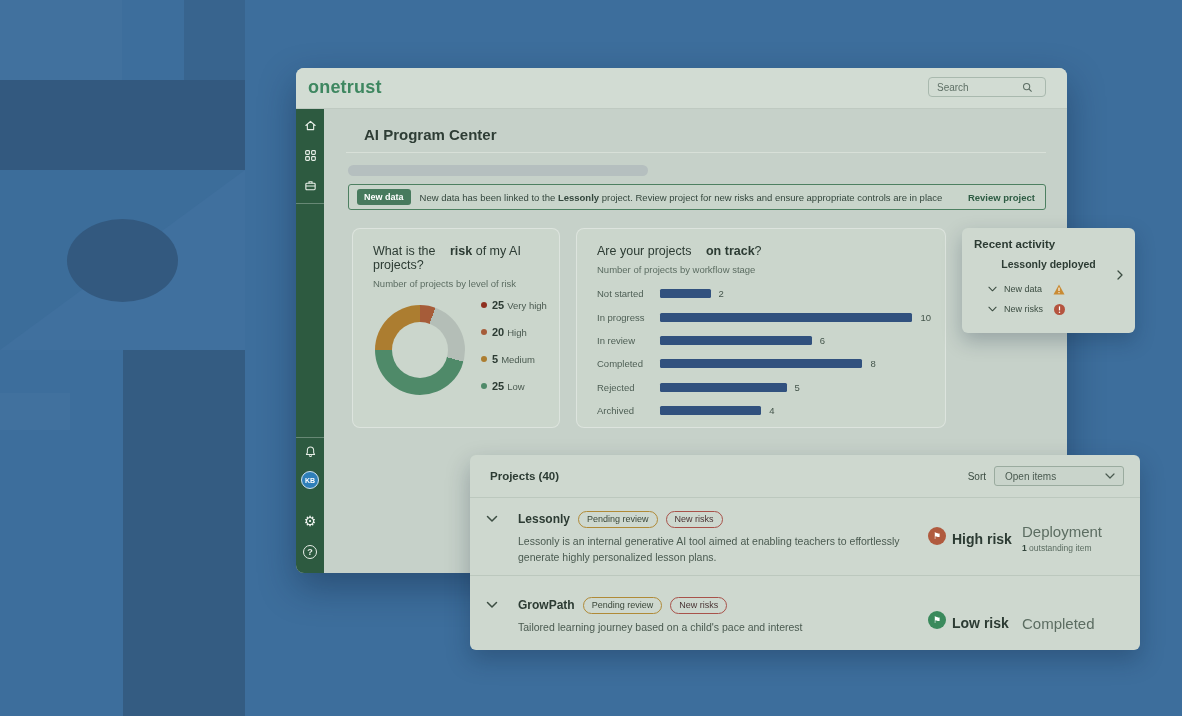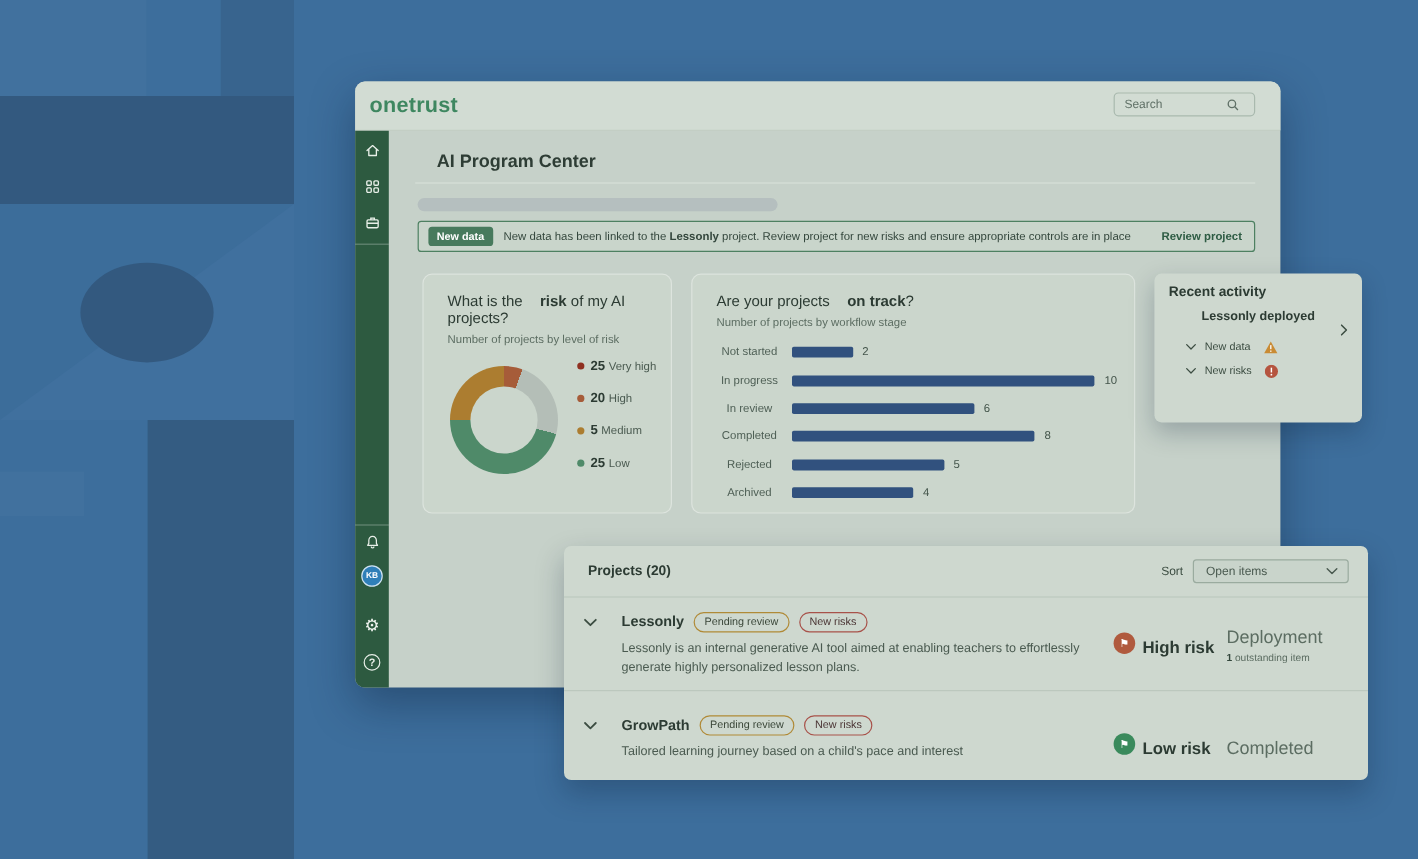--- a/index.html
+++ b/index.html
@@ -99,27 +99,27 @@
   .donut { position:absolute; left:22px; top:76px; width:90px; height:90px; border-radius:50%; }
   .donut-hole { position:absolute; left:17px; top:17px; width:56px; height:56px; border-radius:50%; background:#CBD6CC; }
   .legend { position:absolute; left:128px; top:70px; }
   .legend-item { display:flex; align-items:center; height:12px; margin-bottom:15px; }
   .legend-dot { width:6px; height:6px; border-radius:50%; margin-right:5px; }
   .legend-value { font-size:11px; font-weight:700; color:#2C3B33; }
   .legend-label { font-size:9.5px; color:#4A5A50; margin-left:3px; }
 
   .bars { position:absolute; left:20px; top:53px; right:14px; }
   .bar-row { display:flex; align-items:center; height:23.4px; }
-  .bar-label { width:55px; text-align:center; font-size:9.5px; color:#4E5F55; flex-shrink:0; }
+  .bar-label { width:55px; text-align:left; font-size:9.5px; color:#4E5F55; flex-shrink:0; }
   .bar-track { margin-left:8px; height:9px; border-radius:1.5px; background:var(--bar_navy); }
   .bar-value { margin-left:8px; font-size:9.5px; color:#44554B; }
 
   
   .recent {
-    position:absolute; left:962px; top:228px; width:173px; height:124px;
+    position:absolute; left:962px; top:228px; width:173px; height:105px;
     background:#CED8CF; border-radius:6px;
     box-shadow:0 8px 20px rgba(10,30,55,.25);
     padding:10px 12px;
   }
   .recent-title { font-size:11.5px; font-weight:700; color:#2C3B33; }
   .recent-headline { display:flex; align-items:center; margin-top:8px; cursor:pointer;flex-direction:column; }
   .recent-headline-text { font-size:10.5px; font-weight:700; color:#2C3B33; }
   .recent-item { position:absolute; left:26px; display:flex; align-items:center; height:14px; cursor:pointer; }
   .recent-item-label { font-size:9px; color:#3C4D42; margin-left:7px; }
   .recent-item .sicon { margin-left:11px; display:flex; }
@@ -360,21 +360,21 @@
           <circle cx="5.5" cy="5.5" r="5.5" fill="#B5543F"></circle>
           <rect x="4.9" y="2.4" width="1.2" height="4" fill="#fff"></rect>
           <circle cx="5.5" cy="8.2" r="0.75" fill="#fff"></circle>
         </svg>
     </span>
   </div>
 </div>
 
 <div class="projects">
   <div class="projects-header">
-    <span class="projects-title">Projects (20)</span>
+    <span class="projects-title">Projects (40)</span>
     <span class="sort-wrap">
       <span class="sort-label">Sort</span>
       <span class="sort-select">
         <span class="sort-value">Open items</span>
         <span style="display:flex;">
             <svg width="10" height="6" viewBox="0 0 10 6">
               <path d="M1 1 L5 5 L9 1" fill="none" stroke="#4A5A50" stroke-width="1.2" stroke-linecap="round" stroke-linejoin="round"></path>
             </svg>
           </span>
       </span>

